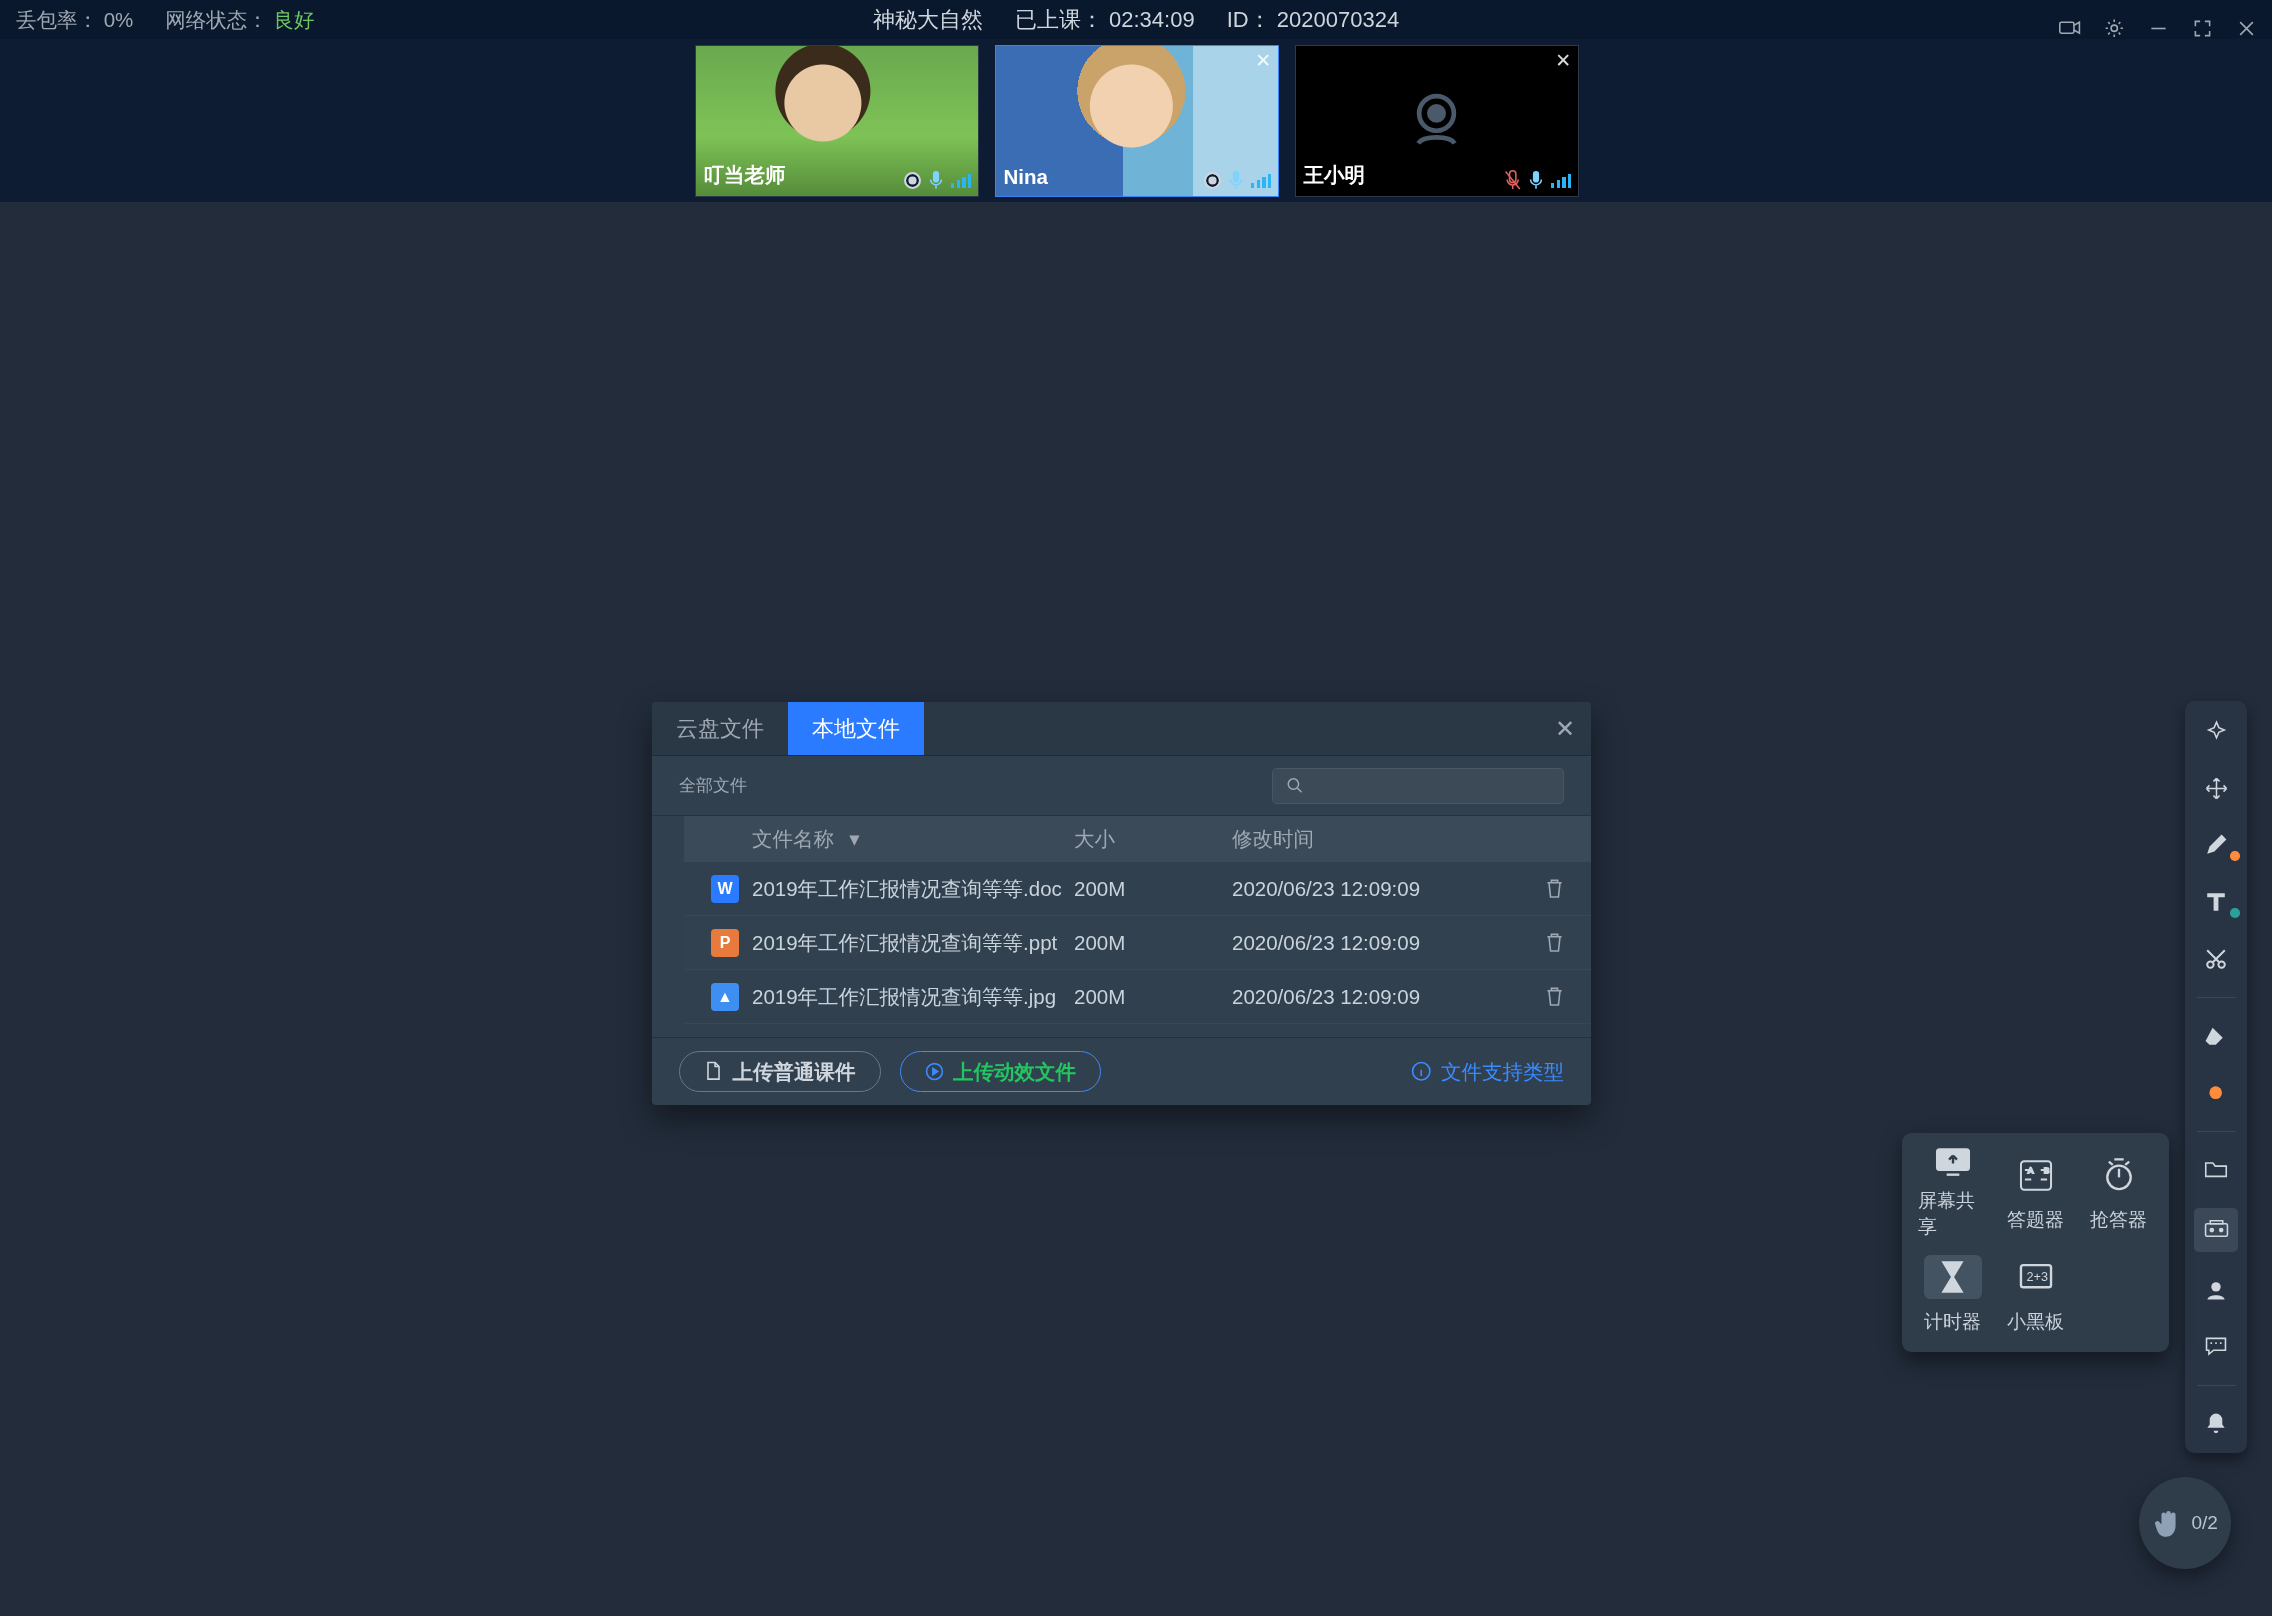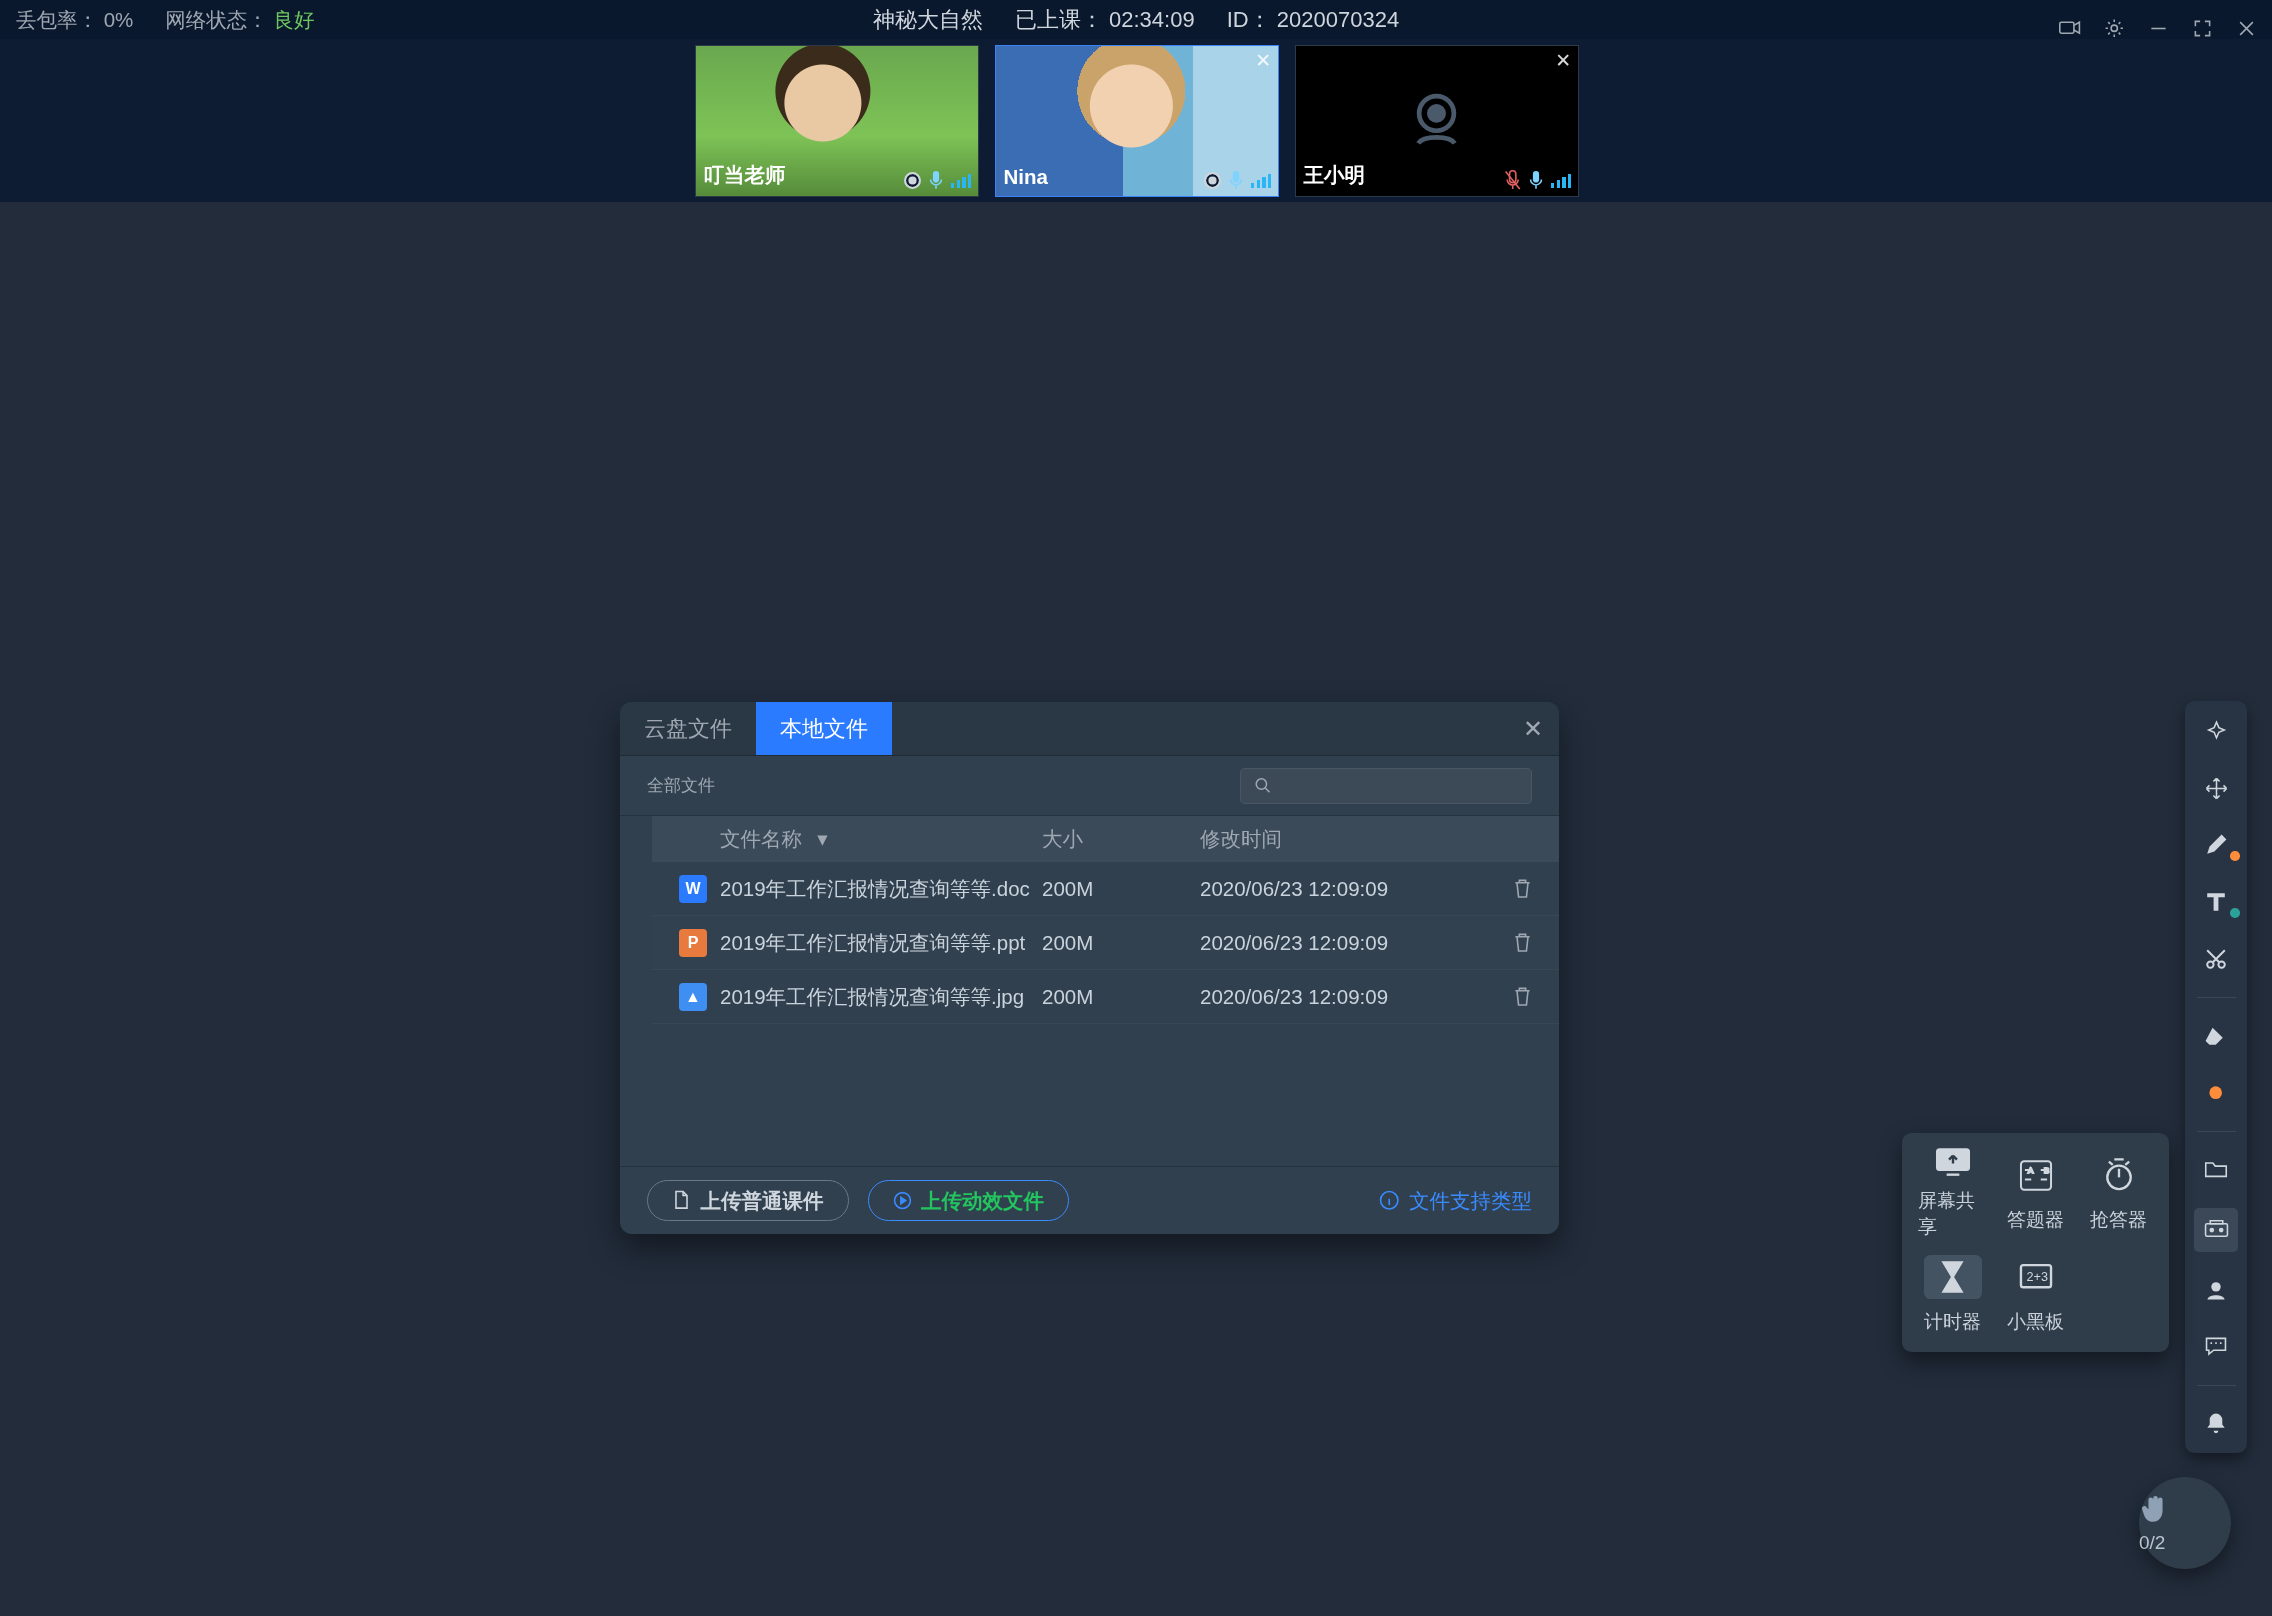--- a/index.html
+++ b/index.html
@@ -108,24 +108,24 @@
   
   .stage {
     position: absolute;
     top: 202px; left:0; right:0; bottom:0;
     background:#222c3b;
   }
 
   
   .dialog {
     position:absolute;
-    left:620px; top:500px;
-    width:939px; height:532px;
+    left:652px; top:500px;
+    width:939px; height:403px;
     background:#30404f;
-    border-radius:12px;
+    border-radius:4px;
     overflow:hidden;
     box-shadow:0 14px 32px rgba(0,0,0,.45);
   }
   .dlg-tabs {
     height:54px;
     display:flex; align-items:stretch;
     border-bottom:0.8px solid rgba(0,0,0,.25);
     position:relative;
     background:#2a3845;
   }
@@ -266,22 +266,22 @@
   }
   .pop .p.active .pic { background:#445361; }
 
   
   .hand {
     position:absolute;
     right:41px;bottom:47px;
     width:92px;height:92px;
     border-radius:46px;
     background:#2f3c4a;
-    display:flex;flex-direction:column;
-    justify-content:center;
+    display:flex;flex-direction:row;
+    align-items:center;justify-content:center;
     gap:6.3px;
     box-shadow:0 8px 19px rgba(0,0,0,.4);
     color:#b9c4d0;
   }
   .hand .cnt{font-size:19px;}
 
   svg { display:block; }
 </style>
 </head>
 <body>

